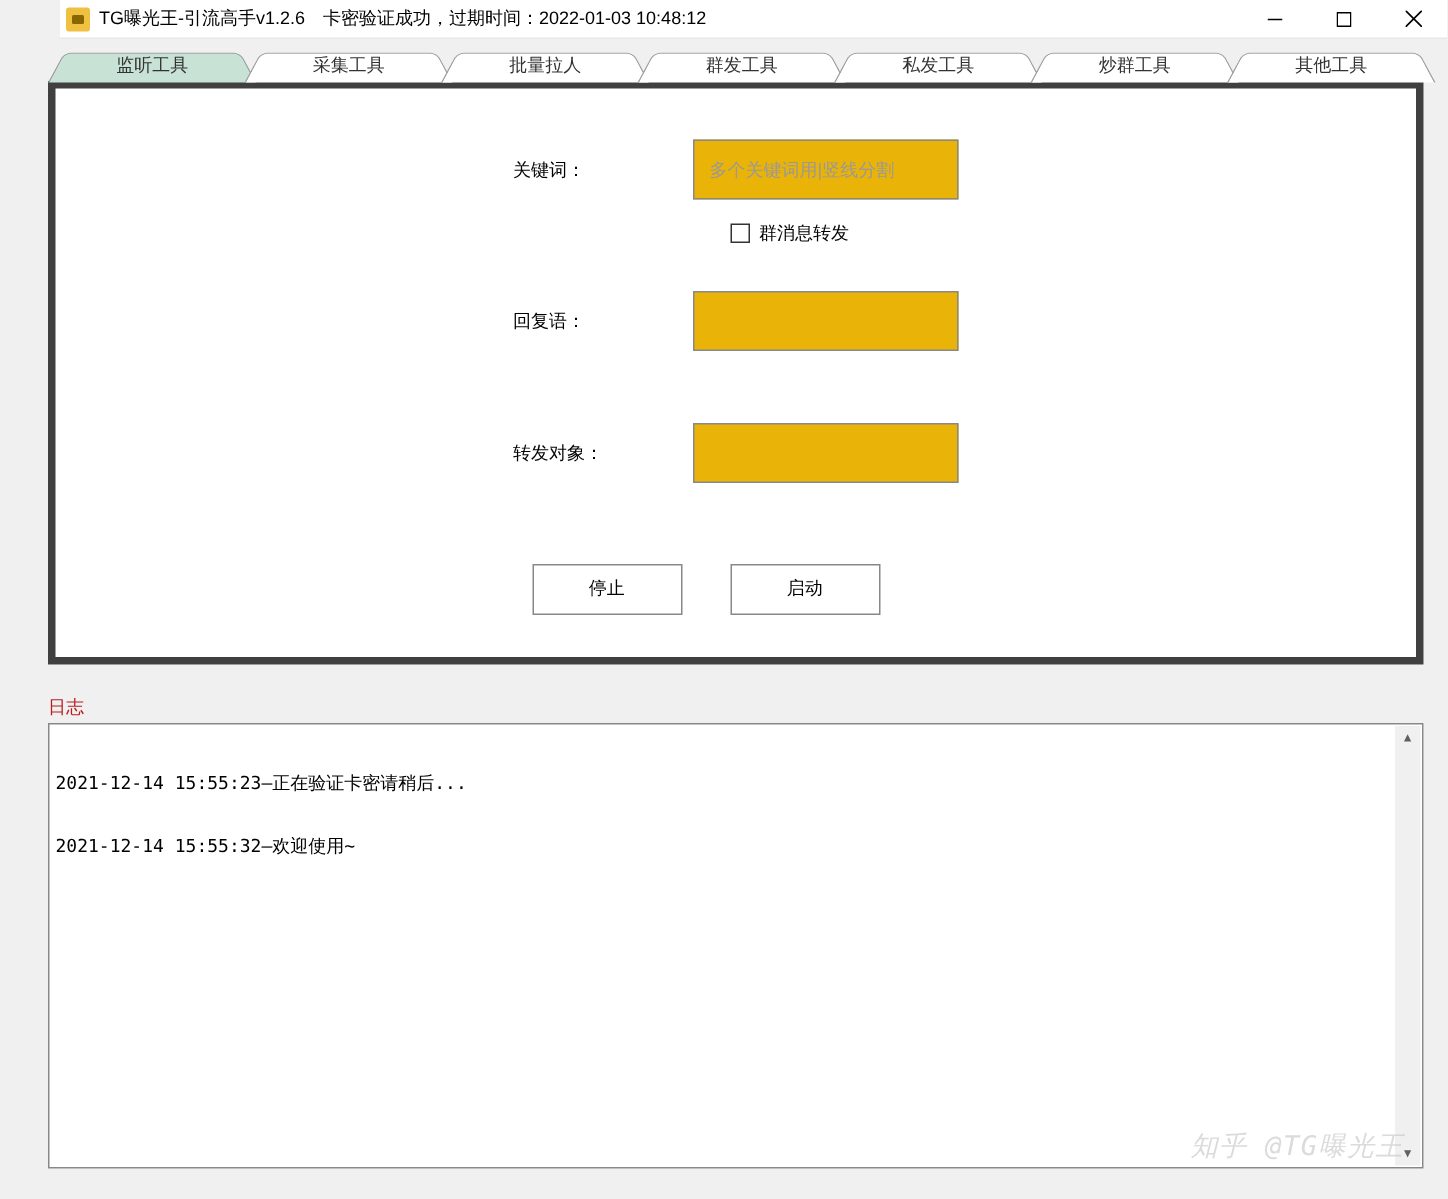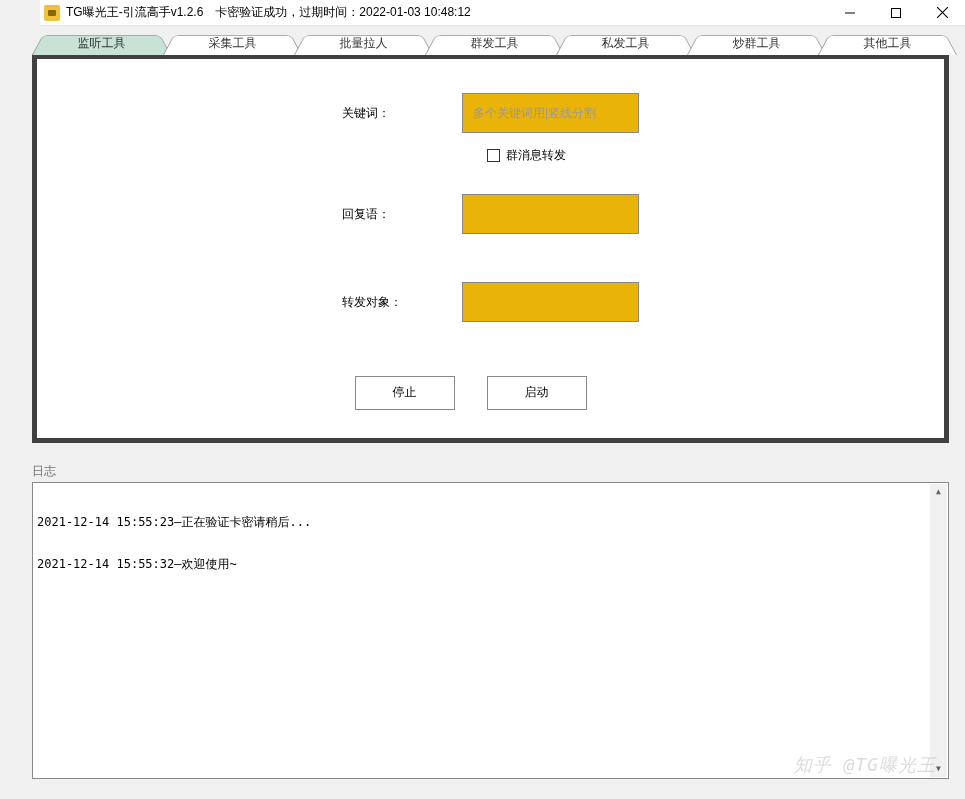--- a/index.html
+++ b/index.html
@@ -198,21 +198,21 @@
 
     .log-section {
       margin-top: 20px;
       display: flex;
       flex-direction: column;
       flex: 1;
     }
 
     .log-title {
       font-size: 12px;
-      color: #737373;
+      color: #b91c1c;
       margin-bottom: 2px;
     }
 
     .log-box {
       flex: 1;
       background: #fff;
       border: 1px solid #888;
       position: relative;
       padding: 4px 20px 4px 4px;
       font-family: 'SimSun', monospace;

